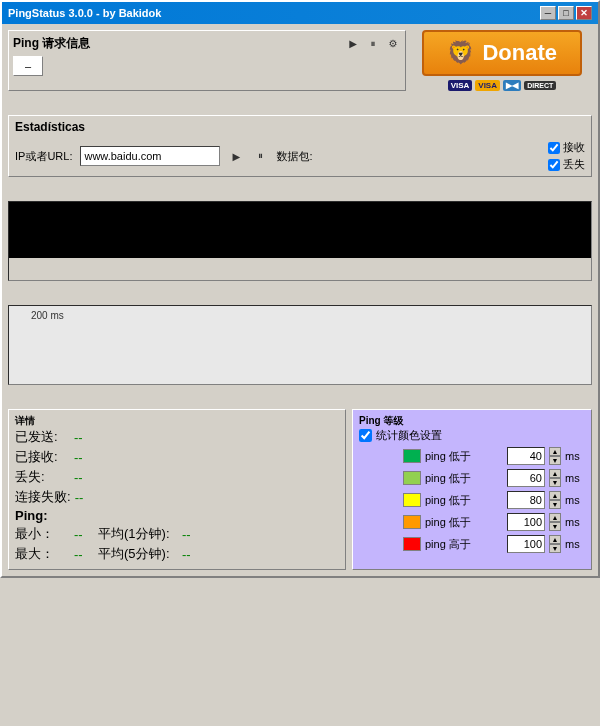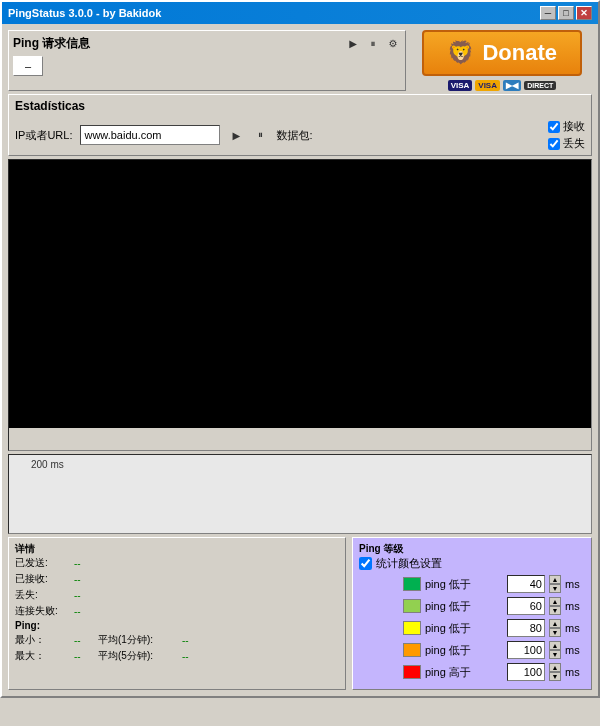--- a/index.html
+++ b/index.html
@@ -6,21 +6,21 @@
     body {
       font-family: 'Microsoft YaHei', SimSun, Arial, sans-serif;
       font-size: 12px;
       background: #d4d0c8;
       width: 600px;
       height: 726px;
       overflow: hidden;
     }
     .window {
       width: 600px;
-      height: 698px;
+      height: 578px;
       background: #d4d0c8;
       border: 2px solid #808080;
       border-top: 2px solid #fff;
       border-left: 2px solid #fff;
       display: flex;
       flex-direction: column;
     }
     .title-bar {
       background: linear-gradient(to right, #0078d7, #1084d9);
       color: white;
@@ -52,21 +52,21 @@
       line-height: 12px;
       cursor: pointer;
       color: black;
     }
     .title-btn.close { background: #c04040; color: white; }
     .content {
       flex: 1;
       display: flex;
       flex-direction: column;
       padding: 6px;
-      gap: 3px;
+      gap: 24px;
     }
     .top-section {
       display: flex;
       gap: 6px;
       flex-shrink: 0;
     }
     .ping-request-panel {
       flex: 1;
       border: 1px solid #808080;
       border-top: 1px solid #fff;
@@ -273,21 +273,21 @@
       flex-shrink: 0;
     }
     .detail-group-title {
       font-weight: bold;
       font-size: 10px;
       margin-bottom: 0;
     }
     .detail-row {
       display: flex;
       align-items: center;
-      font-size: 10px;
+      font-size: 13px;
       margin-bottom: 2px;
       gap: 4px;
     }
     .detail-key {
       min-width: 55px;
       color: #000;
     }
     .detail-val {
       color: #008000;
       min-width: 20px;

